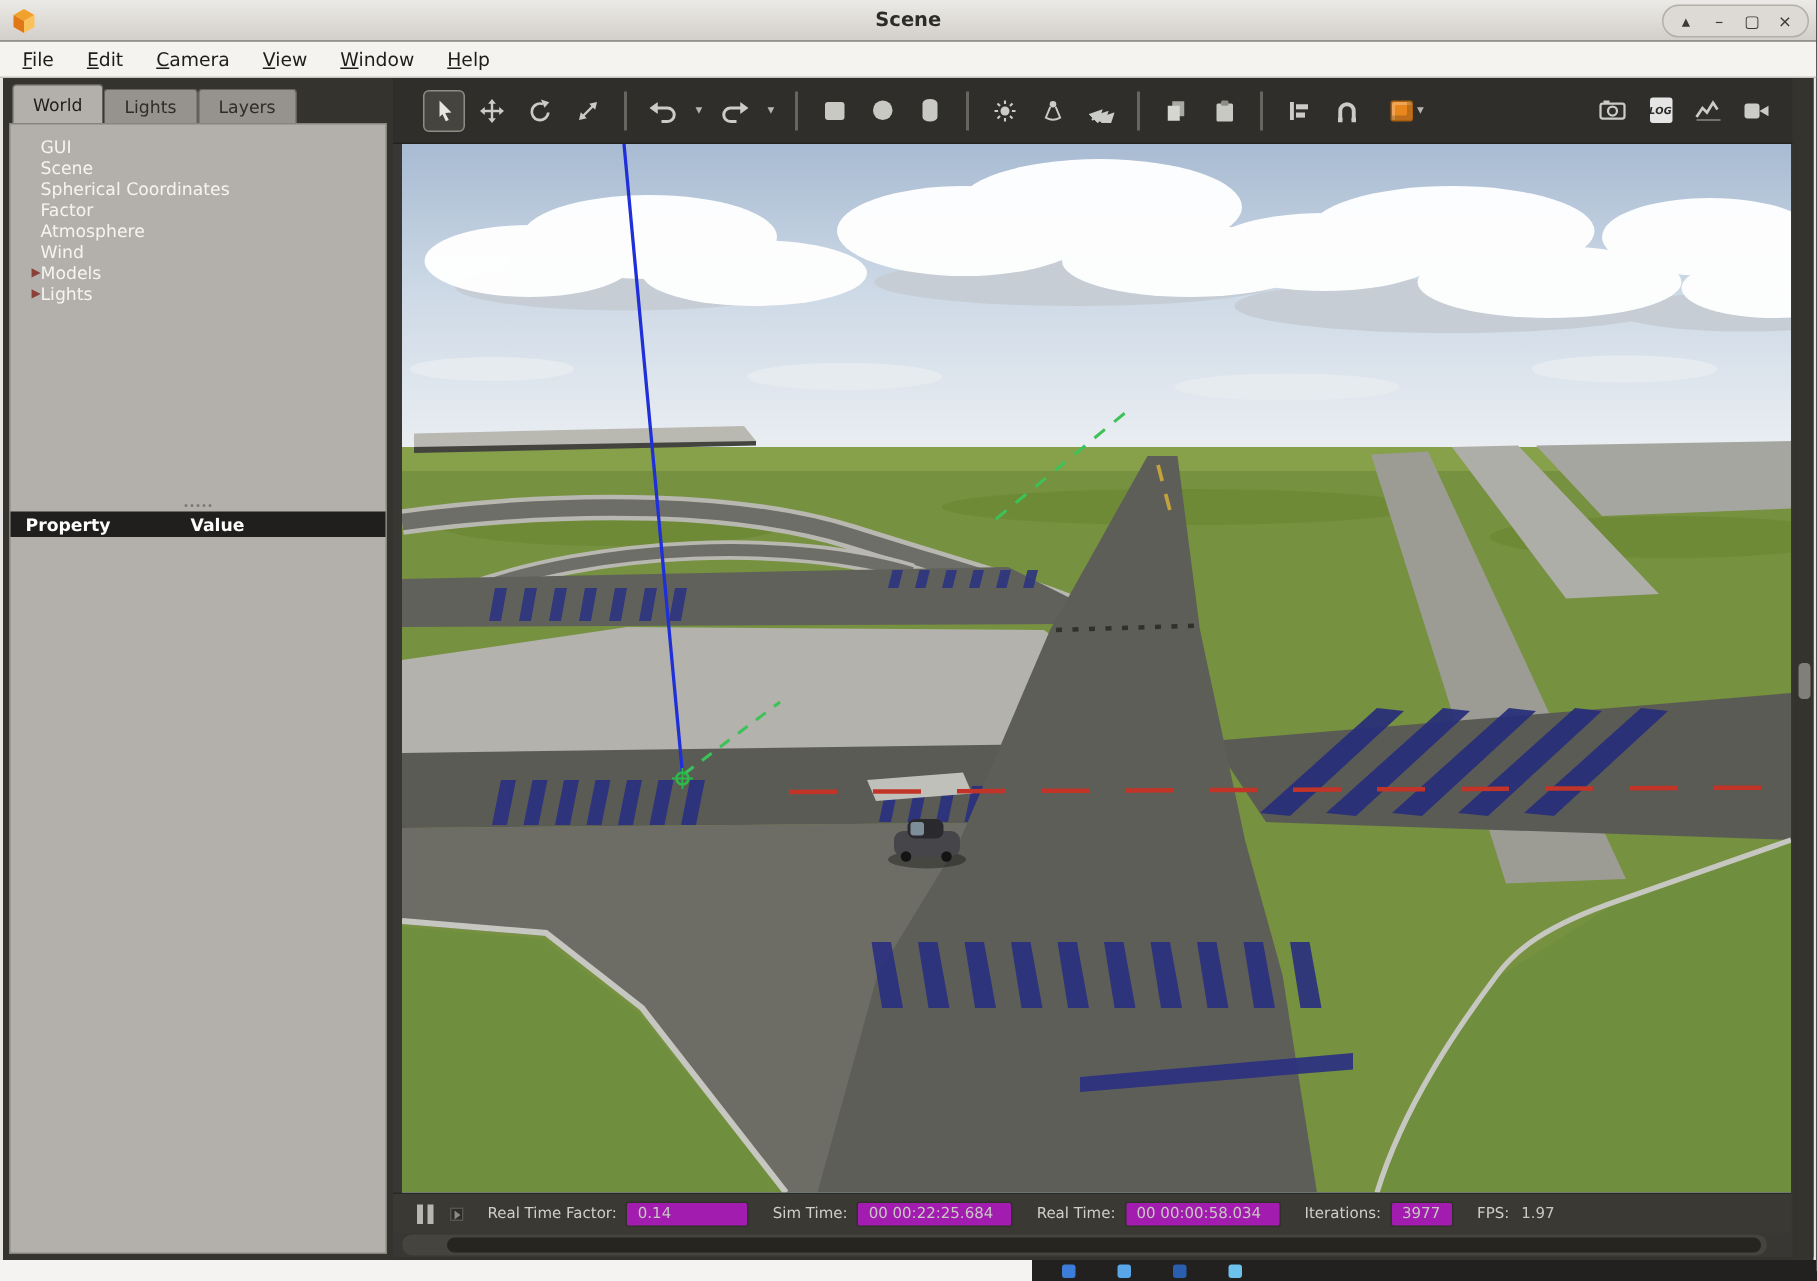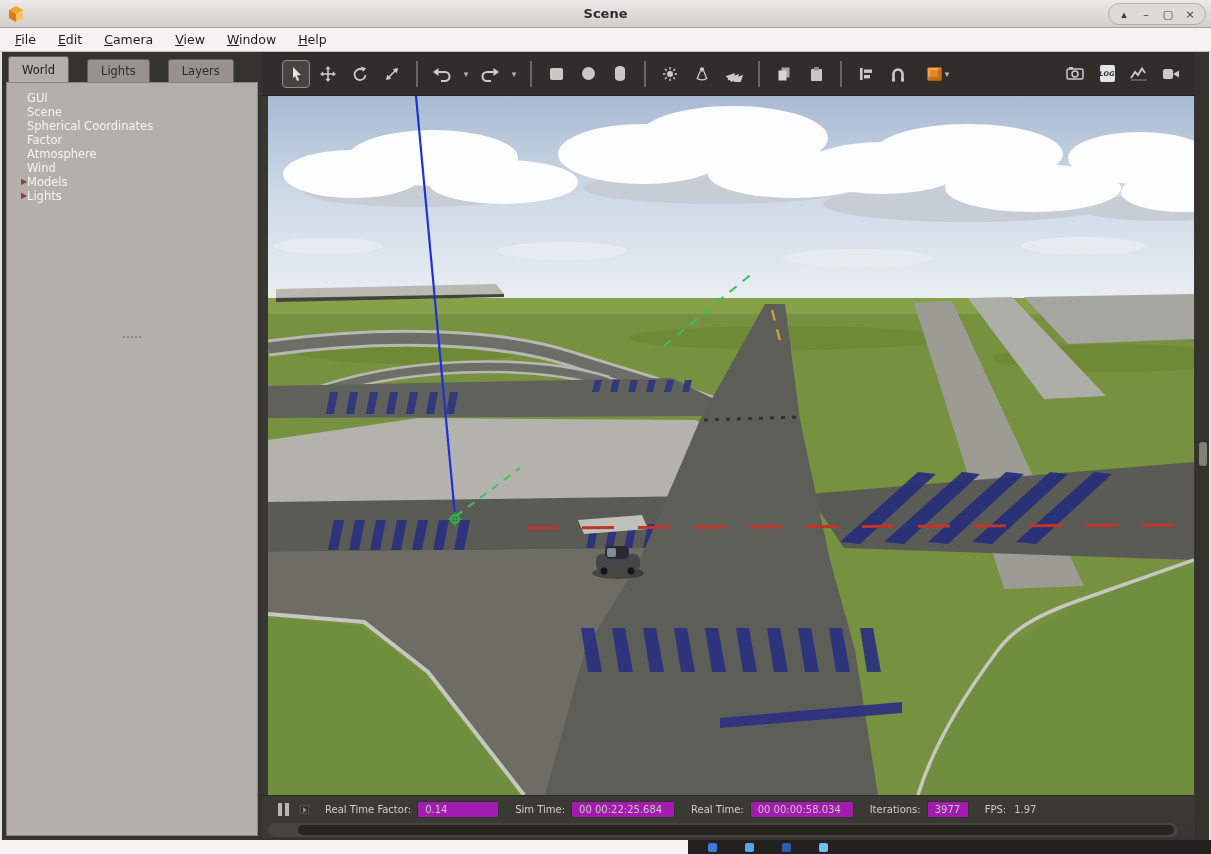--- a/index.html
+++ b/index.html
@@ -32,21 +32,21 @@
     font-size:12.5px; color:#1d1d1b;
   }
   .menu-item { padding:3px 10px; }
   .menu-item .accel { text-decoration:underline; }
   
   .content { position:absolute; left:0; top:52px; width:1211px; height:788px; background:#34332e; }
   .edge-l { position:absolute; left:0; top:0; width:2px; height:788px; background:#e6e4e0; }
   .edge-r { position:absolute; right:0; top:0; width:2px; height:788px; background:#e6e4e0; }
   
   .left-col { position:absolute; left:2px; top:0; width:260px; height:786px; }
-  .tabbar { height:30px; display:flex; align-items:flex-end; padding:6px 0 0 6px; gap:18px; }
+  .tabbar { height:30px; display:flex; align-items:flex-end; padding:6px 0 0 6px; gap:0; }
   .tab {
     height:23px; padding:0 13px; font-size:11.5px;
     display:flex; align-items:center; color:#2e2d2a;
     border:1px solid #63615c; border-bottom:none; border-radius:3px 3px 0 0;
     background:#96938e;
   }
   .tab.active { background:#b3b0ab; color:#1f1f1d; height:26px; }
   .panel {
     position:absolute; top:30px; left:4px; right:4px; bottom:2px;
     background:#b3b0ab; border:1px solid #88857f;
@@ -158,20 +158,24 @@
           <div class="tree-item">
             <span class="arrow">▶</span><span>Models</span>
           </div>
           <div class="tree-item">
             <span class="arrow">▶</span><span>Lights</span>
           </div>
         </div>
         <div class="splitter">
             <span class="dots"></span>
           </div>
+        <div class="prop-header">
+          <span class="ph-prop">Property</span>
+          <span class="ph-val">Value</span>
+        </div>
       </div>
     </div>
 
     <div class="right-col">
 
       <div class="toolbar">
         <div class="tool selected">
           <svg width="16" height="16" viewBox="0 0 16 16">
               <path d="M5 1l8 8-4.2.4 2.4 4.6-2 .9-2.2-4.7L5 12z" fill="#e6e6e2"></path>
             </svg>

